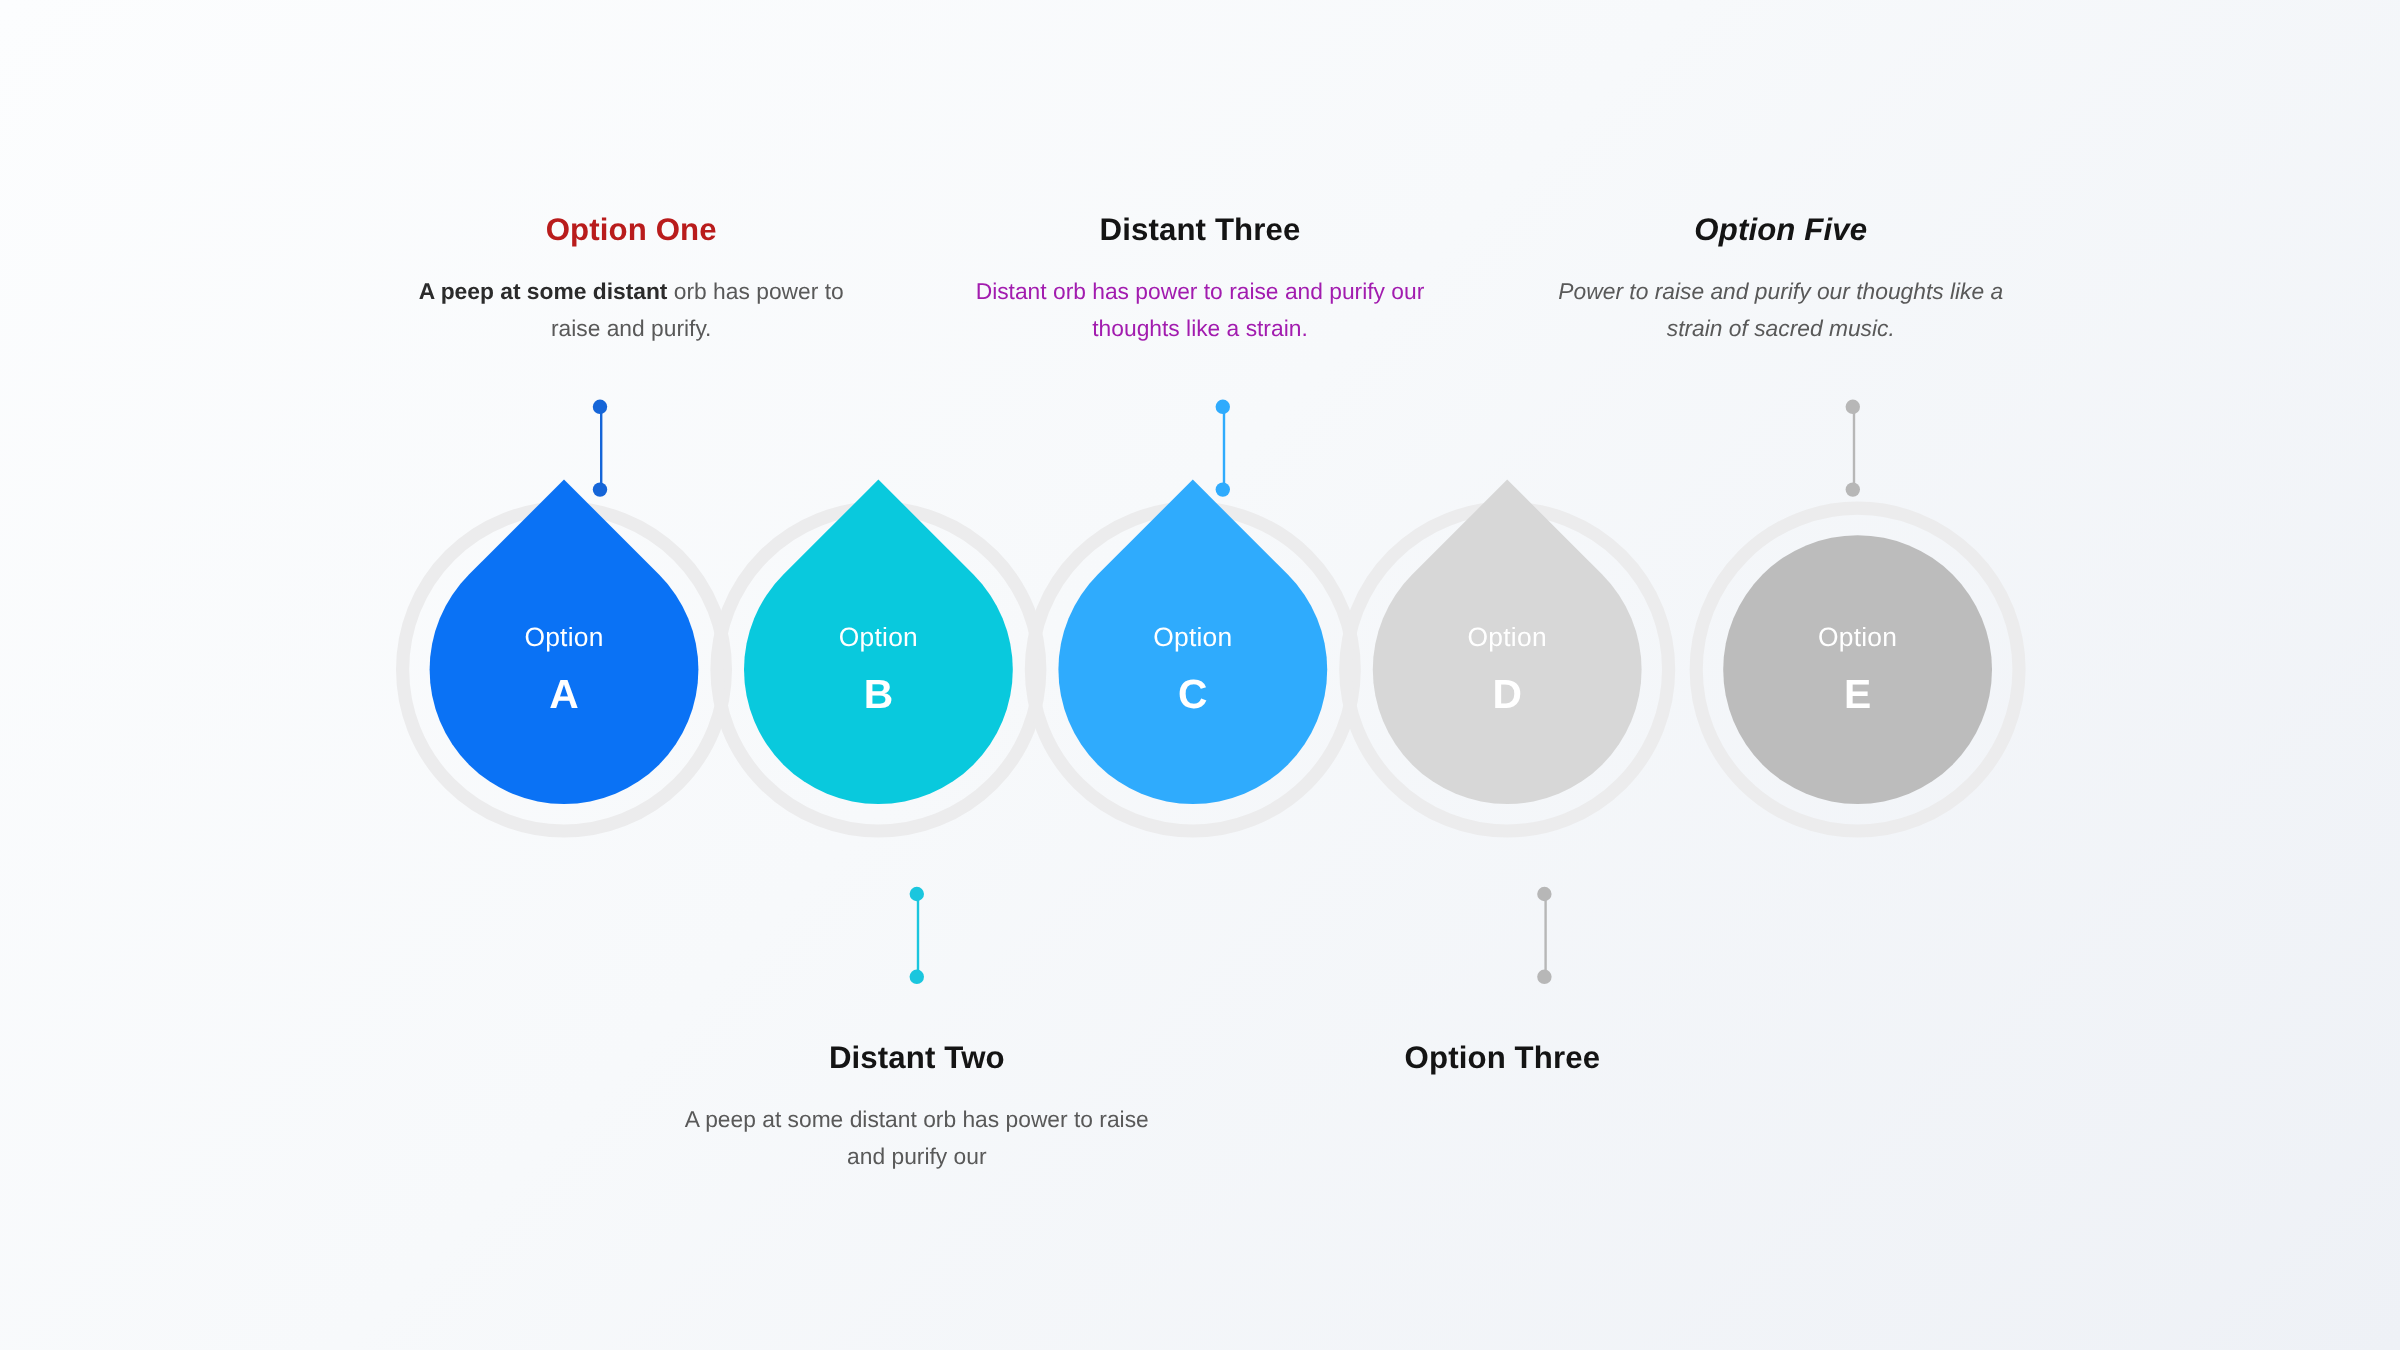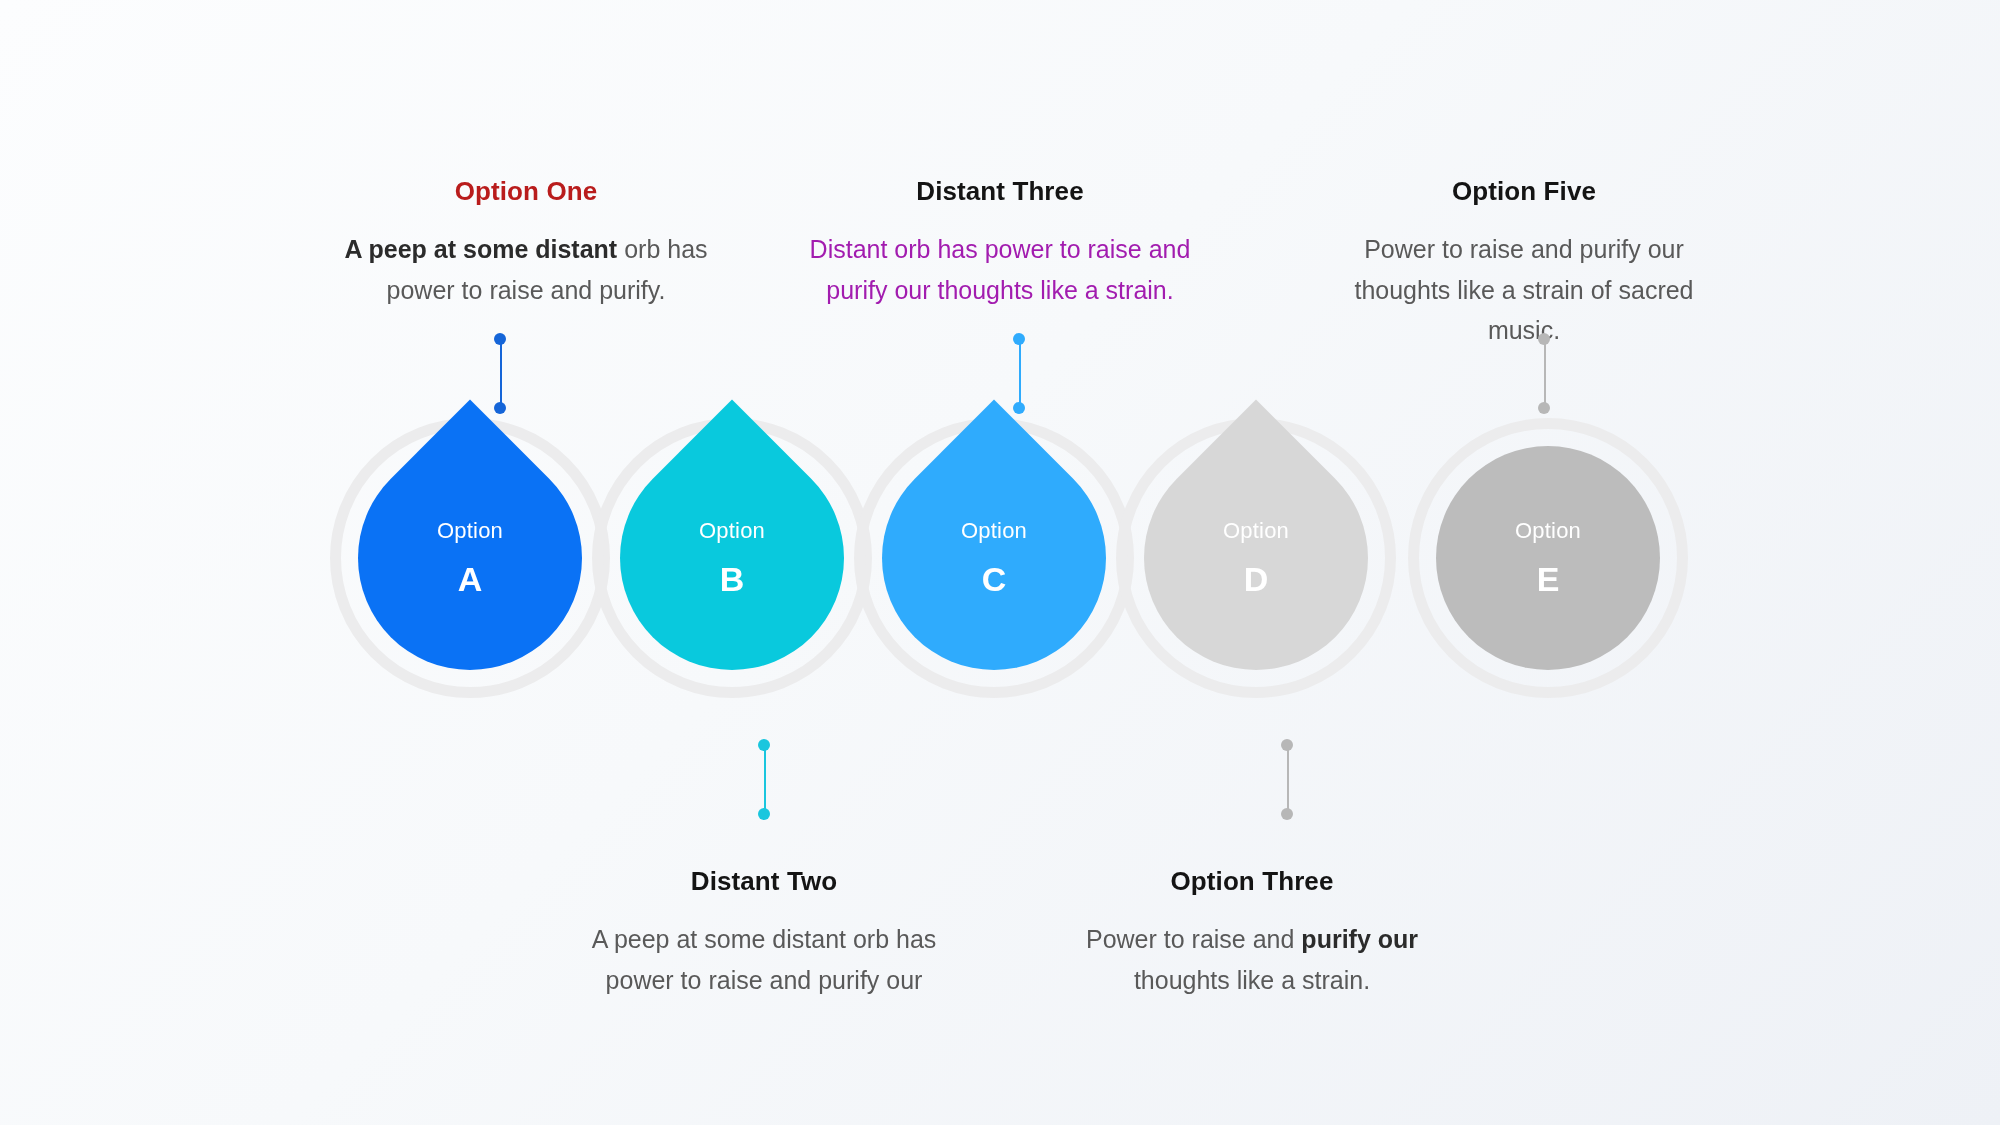--- a/index.html
+++ b/index.html
@@ -29,36 +29,36 @@
   }
   .callout-title {
     font-size: 26px;
     font-weight: bold;
     color: #141414;
     letter-spacing: 0.1px;
     margin: 0 0 22px 0;
     line-height: 1.2;
   }
   .callout-body {
-    font-size: 25px;
+    font-size: 19px;
     line-height: 1.62;
     color: #595959;
     margin: 0;
   }
   .callout-body b {
     color: #2b2b2b;
     font-weight: bold;
   }
 
   .callout.top    { top: 176px; }
   .callout.bottom { top: 866px; }
 
   .c1 { left: 326px; }
   .c3 { left: 800px; }
-  .c5 { left: 1324px; }
+  .c5 { left: 1284px; font-style: italic; }
   .c2 { left: 564px; }
   .c4 { left: 1052px; }
 
   
   .connector {
     position: absolute;
     width: 14px;
   }
   .connector .stem {
     position: absolute;
@@ -153,21 +153,20 @@
     <div class="callout-body" style="color: rgb(89, 89, 89);"><span>Power to raise and purify our thoughts like a strain of sacred music.</span></div>
   </div>
 
   <div class="callout bottom c2">
     <div class="callout-title" style="color: rgb(20, 20, 20);">Distant Two</div>
     <div class="callout-body" style="color: rgb(89, 89, 89);"><span>A peep at some distant orb has power to raise and purify our</span></div>
   </div>
 
   <div class="callout bottom c4">
     <div class="callout-title" style="color: rgb(20, 20, 20);">Option Three</div>
-    <div class="callout-body" style="color: rgb(89, 89, 89);"><span>Power to raise and </span><b>purify our</b><span> thoughts like a strain.</span></div>
   </div>
 
   <div class="connector" style="left:494px; top:333px; height:82px;">
     <div class="stem" style="background: rgb(21, 101, 216);"></div>
     <div class="dot a" style="background: rgb(21, 101, 216);"></div>
     <div class="dot b" style="background: rgb(21, 101, 216);"></div>
   </div>
 
   <div class="connector" style="left:1013px; top:333px; height:82px;">
     <div class="stem" style="background: rgb(47, 171, 253);"></div>

